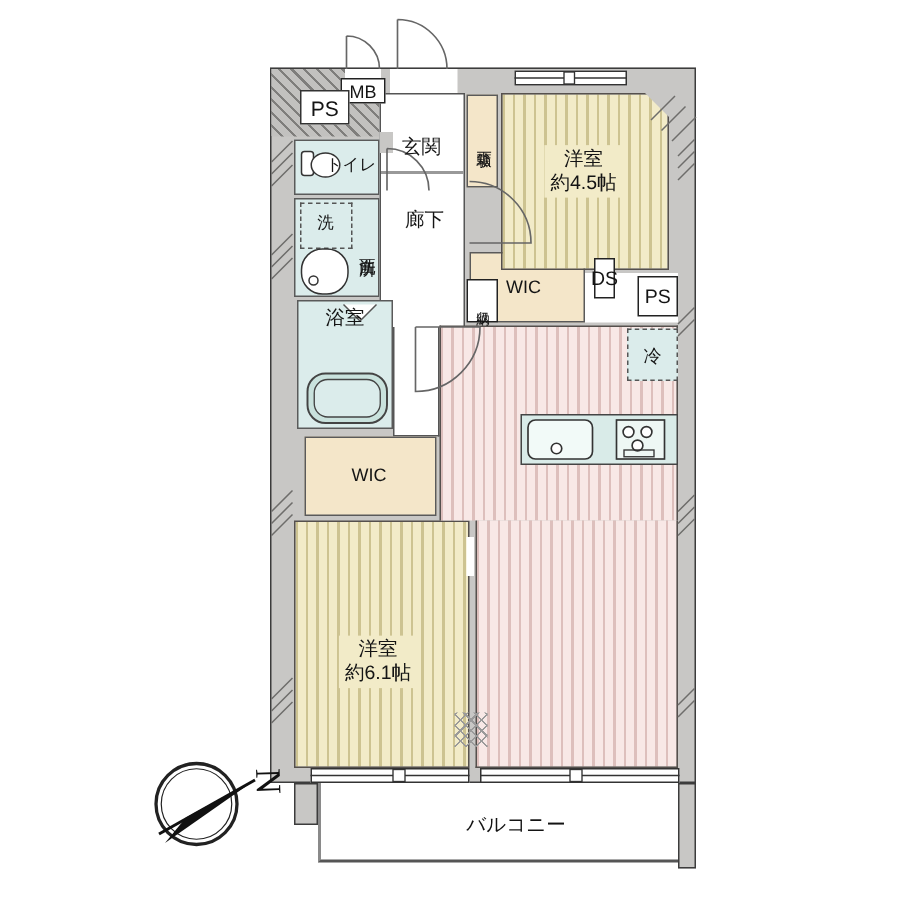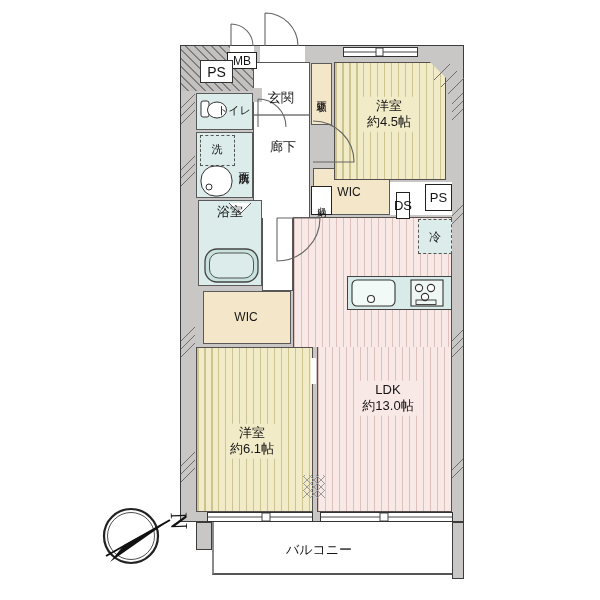--- a/index.html
+++ b/index.html
@@ -67,21 +67,21 @@
 
   <div class="box" style="left:227px;top:52px;width:30px;height:17px;">
       <span>MB</span>
     </div>
   <div class="box" style="left:200px;top:60px;width:33px;height:23px;font-size:14px;border:1px solid #333;">
       <span>PS</span>
     </div>
   <div class="box" style="left:311px;top:186px;width:21px;height:29px;">
       <span class="vert" style="font-size:9px;">収納</span>
     </div>
-  <div class="box" style="left:396px;top:192px;width:14px;height:27px;font-size:13px;">
+  <div class="box" style="left:396px;top:172px;width:14px;height:27px;font-size:13px;">
       <span>DS</span>
     </div>
   <div class="box" style="left:425px;top:184px;width:27px;height:27px;font-size:13px;">
       <span>PS</span>
     </div>
   <div class="box tealbox" style="left:418px;top:219px;width:34px;height:35px;">
       <span>冷</span>
     </div>
 
   <div class="abs counter" style="left:347px;top:276px;width:105px;height:34px;"></div>
@@ -173,19 +173,15 @@
   <div class="lbl sm" style="left:217px;top:150px;">洗</div>
   <div class="lbl vert sm" style="left:243px;top:164px;">洗面所</div>
   <div class="lbl" style="left:283px;top:147px;">廊下</div>
   <div class="lbl" style="left:230px;top:212px;">浴室</div>
   <div class="lbl" style="left:349px;top:192px;font-size:12px;">WIC</div>
   <div class="lbl" style="left:246px;top:317px;font-size:12px;">WIC</div>
   <div class="lbl patch-y" style="left:252px;top:441px;">
     <div>洋室</div>
     <div>約6.1帖</div>
   </div>
-  <div class="lbl patch-p" style="left:388px;top:398px;">
-    <div>LDK</div>
-    <div>約13.0帖</div>
-  </div>
-  <div class="lbl" style="left:319px;top:550px;">バルコニー</div>
+  <div class="lbl" style="left:344px;top:550px;">バルコニー</div>
 
 </div>
 
 </body></html>

